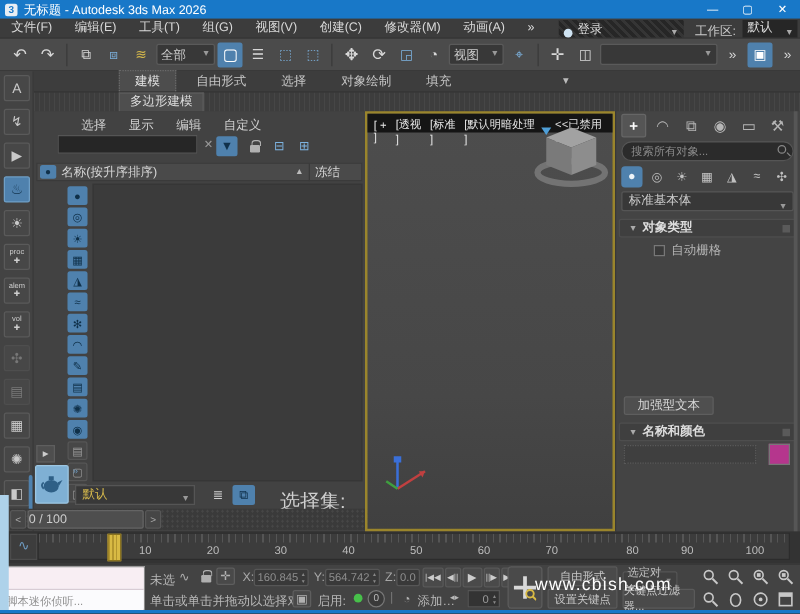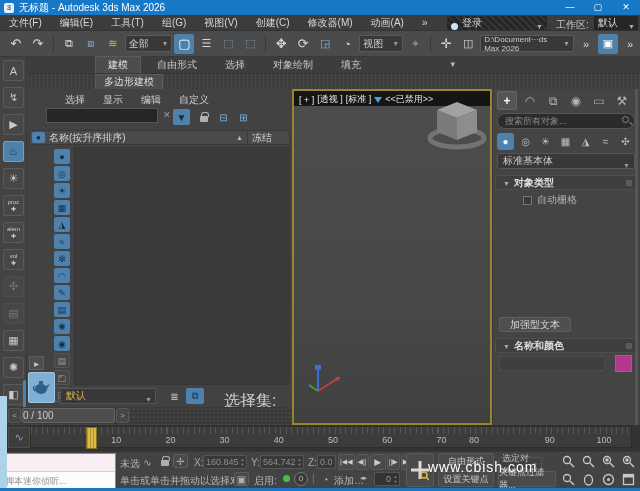--- a/index.html
+++ b/index.html
@@ -198,21 +198,20 @@
   <div class="tbtn small">◔</div>
   <div class="tdd" style="width:50px">
         <span>视图</span>
         <span class="dd">▼</span>
       </div>
   <div class="tbtn small blue">⌖</div>
   <div class="tsep"></div>
   <div class="tbtn">✛</div>
   <div class="tbtn small">◫</div>
   <div class="tdd" style="width:108px;font-size:8px">
-        <span>D:\Document⋯ds Max 2026</span>
         <span class="dd">▼</span>
       </div>
   <div class="tbtn small">»</div>
   <div class="tbtn active small">▣</div>
   <div class="tbtn small">»</div>
 </div>
 
 <div class="abs" id="ribbon">
   <div id="ribbon-tabs">
         <div class="rtab active">建模</div>
@@ -339,32 +338,33 @@
   <div id="curvebtn">∿</div>
   <div id="ruler">
     <div id="playhead"></div>
   <div class="tick-label" style="left: 85.2px;">10</div>
         <div class="tick-label" style="left: 139.4px;">20</div>
         <div class="tick-label" style="left: 193.6px;">30</div>
         <div class="tick-label" style="left: 247.8px;">40</div>
         <div class="tick-label" style="left: 302px;">50</div>
         <div class="tick-label" style="left: 356.2px;">60</div>
         <div class="tick-label" style="left: 410.4px;">70</div>
-        <div class="tick-label" style="left: 443px;">80</div>
+        <div class="tick-label" style="left: 475px;">80</div>
         <div class="tick-label" style="left: 518.8px;">90</div>
         <div class="tick-label" style="left: 573px;">100</div>
       </div>
 </div>
 
 <div class="abs" id="viewport">
   <div id="vp-topband"></div>
   <div id="vp-label">
     <span>[ + ]</span>
     <span>[透视 ]</span>
     <span>[标准 ]</span>
+    <span>[默认明暗处理 ]</span>
     <span id="vp-funnel"></span>
     <span id="vp-disabled">&lt;&lt;已禁用&gt;&gt;</span>
   </div>
   <svg class="abs" style="left:130px;top:5px" width="66" height="54" viewBox="0 0 66 54">
     <ellipse cx="33" cy="42" rx="27" ry="9" fill="none" stroke="#7d7d7d" stroke-width="5" opacity="0.8"></ellipse>
     <polygon points="33,6 53,14 33,22 13,14" fill="#a2a2a2"></polygon>
     <polygon points="13,14 33,22 33,44 13,36" fill="#7a7a7a"></polygon>
     <polygon points="53,14 33,22 33,44 53,36" fill="#8d8d8d"></polygon>
   </svg>
   <svg class="abs" style="left:12px;top:270px" width="40" height="38" viewBox="0 0 40 38">

